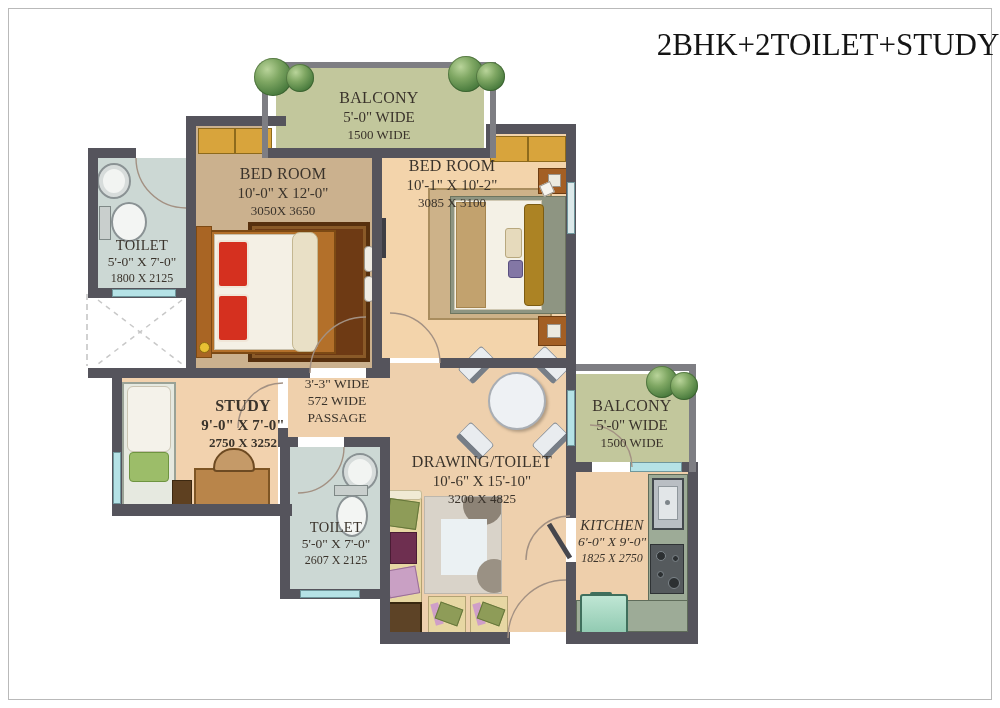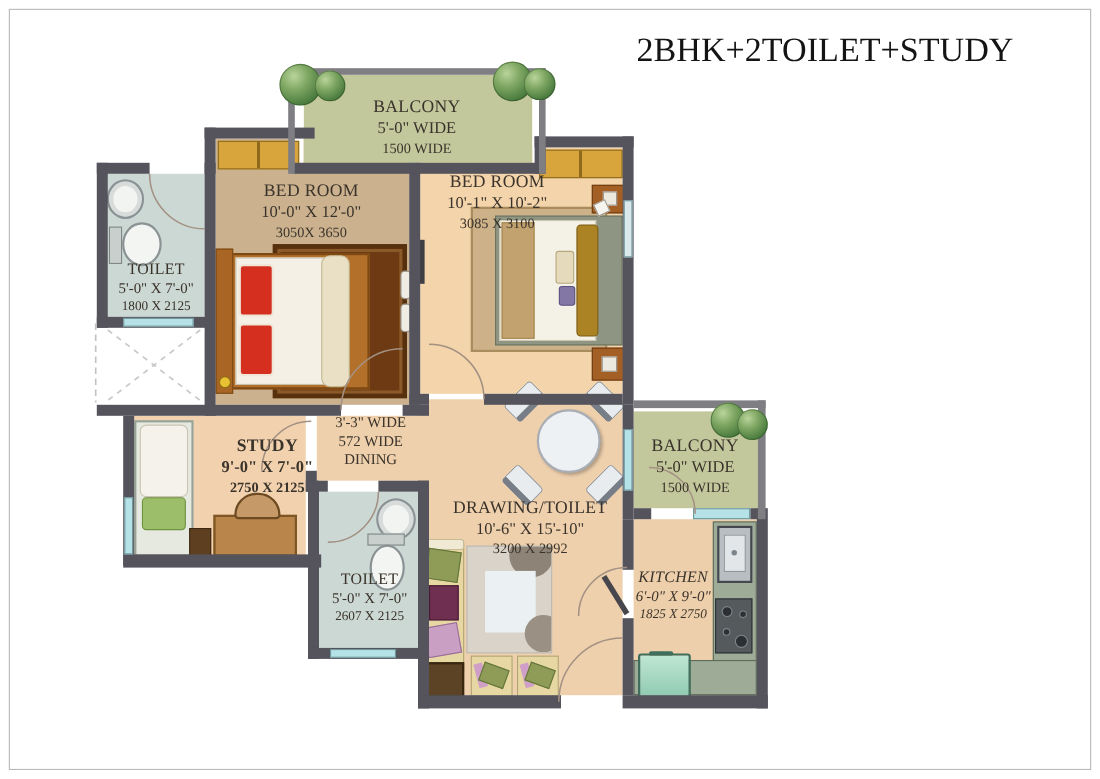--- a/index.html
+++ b/index.html
@@ -13,21 +13,21 @@
   .owall{position:absolute;background:#7e7e83;}
   .win{position:absolute;background:#b5e2e6;border:1px solid #6f979c;box-sizing:border-box;}
   .room-label{position:absolute;transform:translateX(-50%);text-align:center;
     color:#3a332b;white-space:nowrap;line-height:1.25;z-index:30;}
   .room-label .nm{font-size:16px;display:block;letter-spacing:.3px;}
   .room-label .ft{font-size:15px;display:block;}
   .room-label .mm{font-size:13px;display:block;}
   .room-label.sm .nm{font-size:14.5px;}
   .room-label.sm .ft{font-size:13.5px;}
   .room-label.sm .mm{font-size:12px;}
-  #title{position:absolute;left:750px;top:26px;transform:translateX(-50%);
+  #title{position:absolute;left:828px;top:26px;transform:translateX(-50%);
     text-align:center;color:#141414;line-height:1.22;white-space:nowrap;z-index:40;}
   #title span{display:block;font-size:31px;}
   .shrub{position:absolute;border-radius:50%;z-index:35;
     background:radial-gradient(circle at 35% 30%, #b9d49a 0%, #7fa763 35%, #4e7f41 70%, #35602c 100%);
     box-shadow:inset 0 0 0 1px rgba(40,70,30,.45);}
   .circ{border-radius:50%;}
   svg.overlay{position:absolute;left:0;top:0;z-index:25;pointer-events:none;}
 </style>
 </head>
 <body>
@@ -224,33 +224,33 @@
 
 <div class="room-label sm" style="left:142px;top:236px;">
   <span class="nm">TOILET</span>
   <span class="ft">5'-0" X 7'-0"</span>
   <span class="mm">1800 X 2125</span>
 </div>
 
 <div class="room-label" style="left:243px;top:396px;font-weight:bold;">
   <span class="nm">STUDY</span>
   <span class="ft">9'-0" X 7'-0"</span>
-  <span class="mm">2750 X 2125</span>
+  <span class="mm">2750 X 3252</span>
 </div>
 
 <div class="room-label sm" style="left:337px;top:376px;">
   <span class="ft">3'-3" WIDE</span>
   <span class="ft">572 WIDE</span>
-  <span class="ft">DINING</span>
+  <span class="ft">PASSAGE</span>
 </div>
 
 <div class="room-label" style="left:482px;top:452px;">
   <span class="nm">DRAWING/TOILET</span>
   <span class="ft">10'-6" X 15'-10"</span>
-  <span class="mm">3200 X 2992</span>
+  <span class="mm">3200 X 4825</span>
 </div>
 
 <div class="room-label" style="left:632px;top:396px;">
   <span class="nm">BALCONY</span>
   <span class="ft">5'-0" WIDE</span>
   <span class="mm">1500 WIDE</span>
 </div>
 
 <div class="room-label sm" style="left:336px;top:518px;">
   <span class="nm">TOILET</span>

